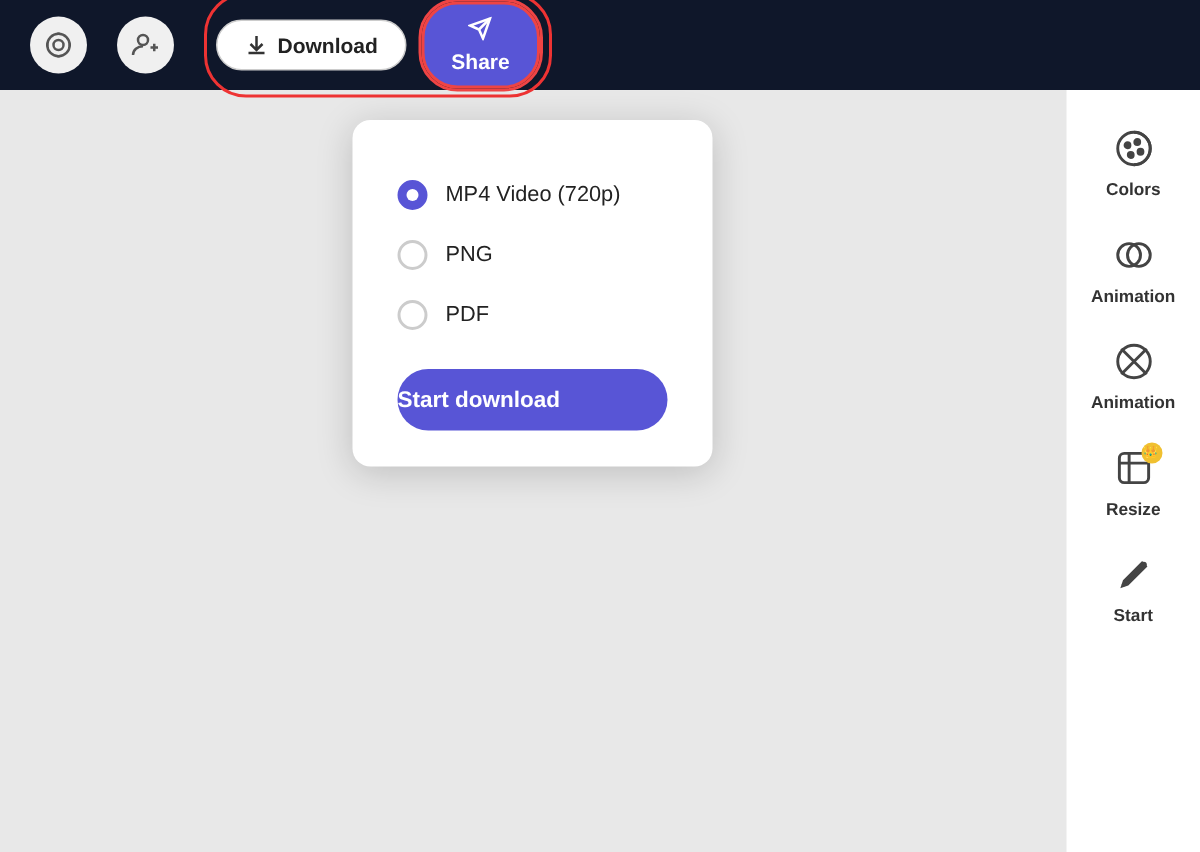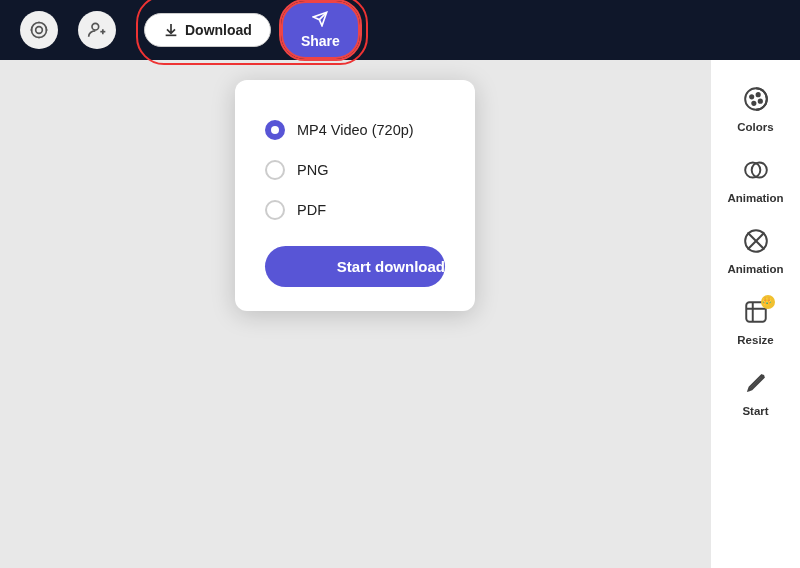--- a/index.html
+++ b/index.html
@@ -154,21 +154,21 @@
       width: 100%;
       padding: 12px 0;
       border-radius: 24px;
       border: none;
       background: #5855d6;
       color: #fff;
       font-size: 15px;
       font-weight: 700;
       cursor: pointer;
       margin-top: 16px;
-      text-align: right;
+      text-align: left;
     }
 
     
     .right-sidebar {
       width: 90px;
       background: #fff;
       display: flex;
       flex-direction: column;
       align-items: center;
       padding-top: 16px;

